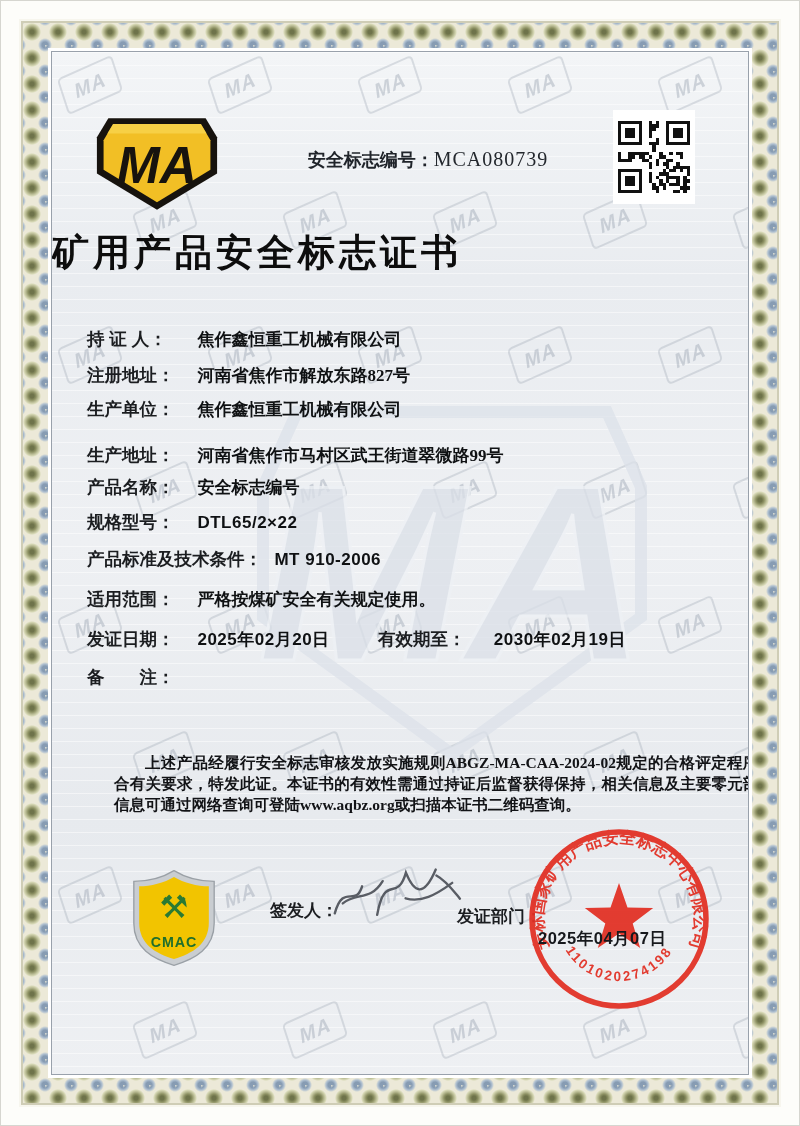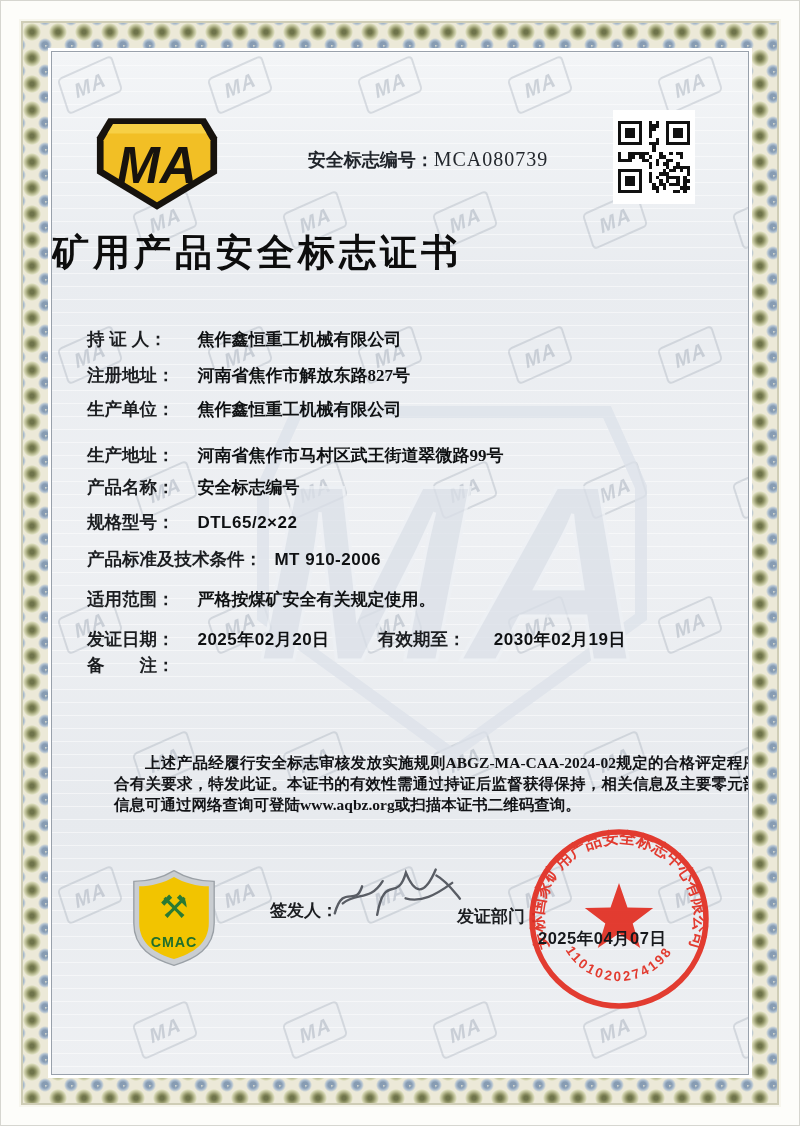--- a/index.html
+++ b/index.html
@@ -33,21 +33,21 @@
   .qr-box{position:absolute;left:561px;top:58px;width:82px;height:94px;background:#fff;
           display:flex;align-items:center;justify-content:center;}
   
   .title{position:absolute;left:0;right:0;top:176px;text-align:left;font-size:37px;font-weight:900;
          letter-spacing:4px;color:#0d0d0d;}
   
   .fields{position:absolute;left:35px;top:278px;right:25px;}
   .row{height:22px;line-height:18px;white-space:nowrap;}
   .row:nth-child(2){margin-top:14px}.row:nth-child(3){margin-top:12px}.row:nth-child(4){margin-top:24px}
   .row:nth-child(5){margin-top:10px}.row:nth-child(6){margin-top:13px}.row:nth-child(7){margin-top:15px}
-  .row:nth-child(8){margin-top:18px}.row:nth-child(9){margin-top:18px}.row:nth-child(10){margin-top:4px}
+  .row:nth-child(8){margin-top:18px}.row:nth-child(9){margin-top:18px}.row:nth-child(10){margin-top:16px}
   .flabel{display:inline-block;min-width:98px;font-size:17.5px;font-weight:bold;color:#1b1d20;}
   .fvalue{margin-left:8px;font-size:17px;font-weight:bold;color:#0f1113;}
   .cn{font-family:"Liberation Serif",serif;}
   .num{font-family:"Liberation Sans",sans-serif;letter-spacing:.5px;}
   .mid{display:inline-block;min-width:150px;}
   .flabel2{font-size:17.5px;font-weight:bold;color:#1b1d20;margin-left:26px;}
   .fvalue2{margin-left:24px;font-size:17px;font-weight:bold;color:#0f1113;letter-spacing:.5px;}
   
   .statement{position:absolute;left:14px;top:700px;width:676px;font-family:"Liberation Serif",serif;
              font-size:15.5px;font-weight:bold;color:#121316;line-height:21px;text-align:justify;text-indent:2em;margin-left:48px;}

